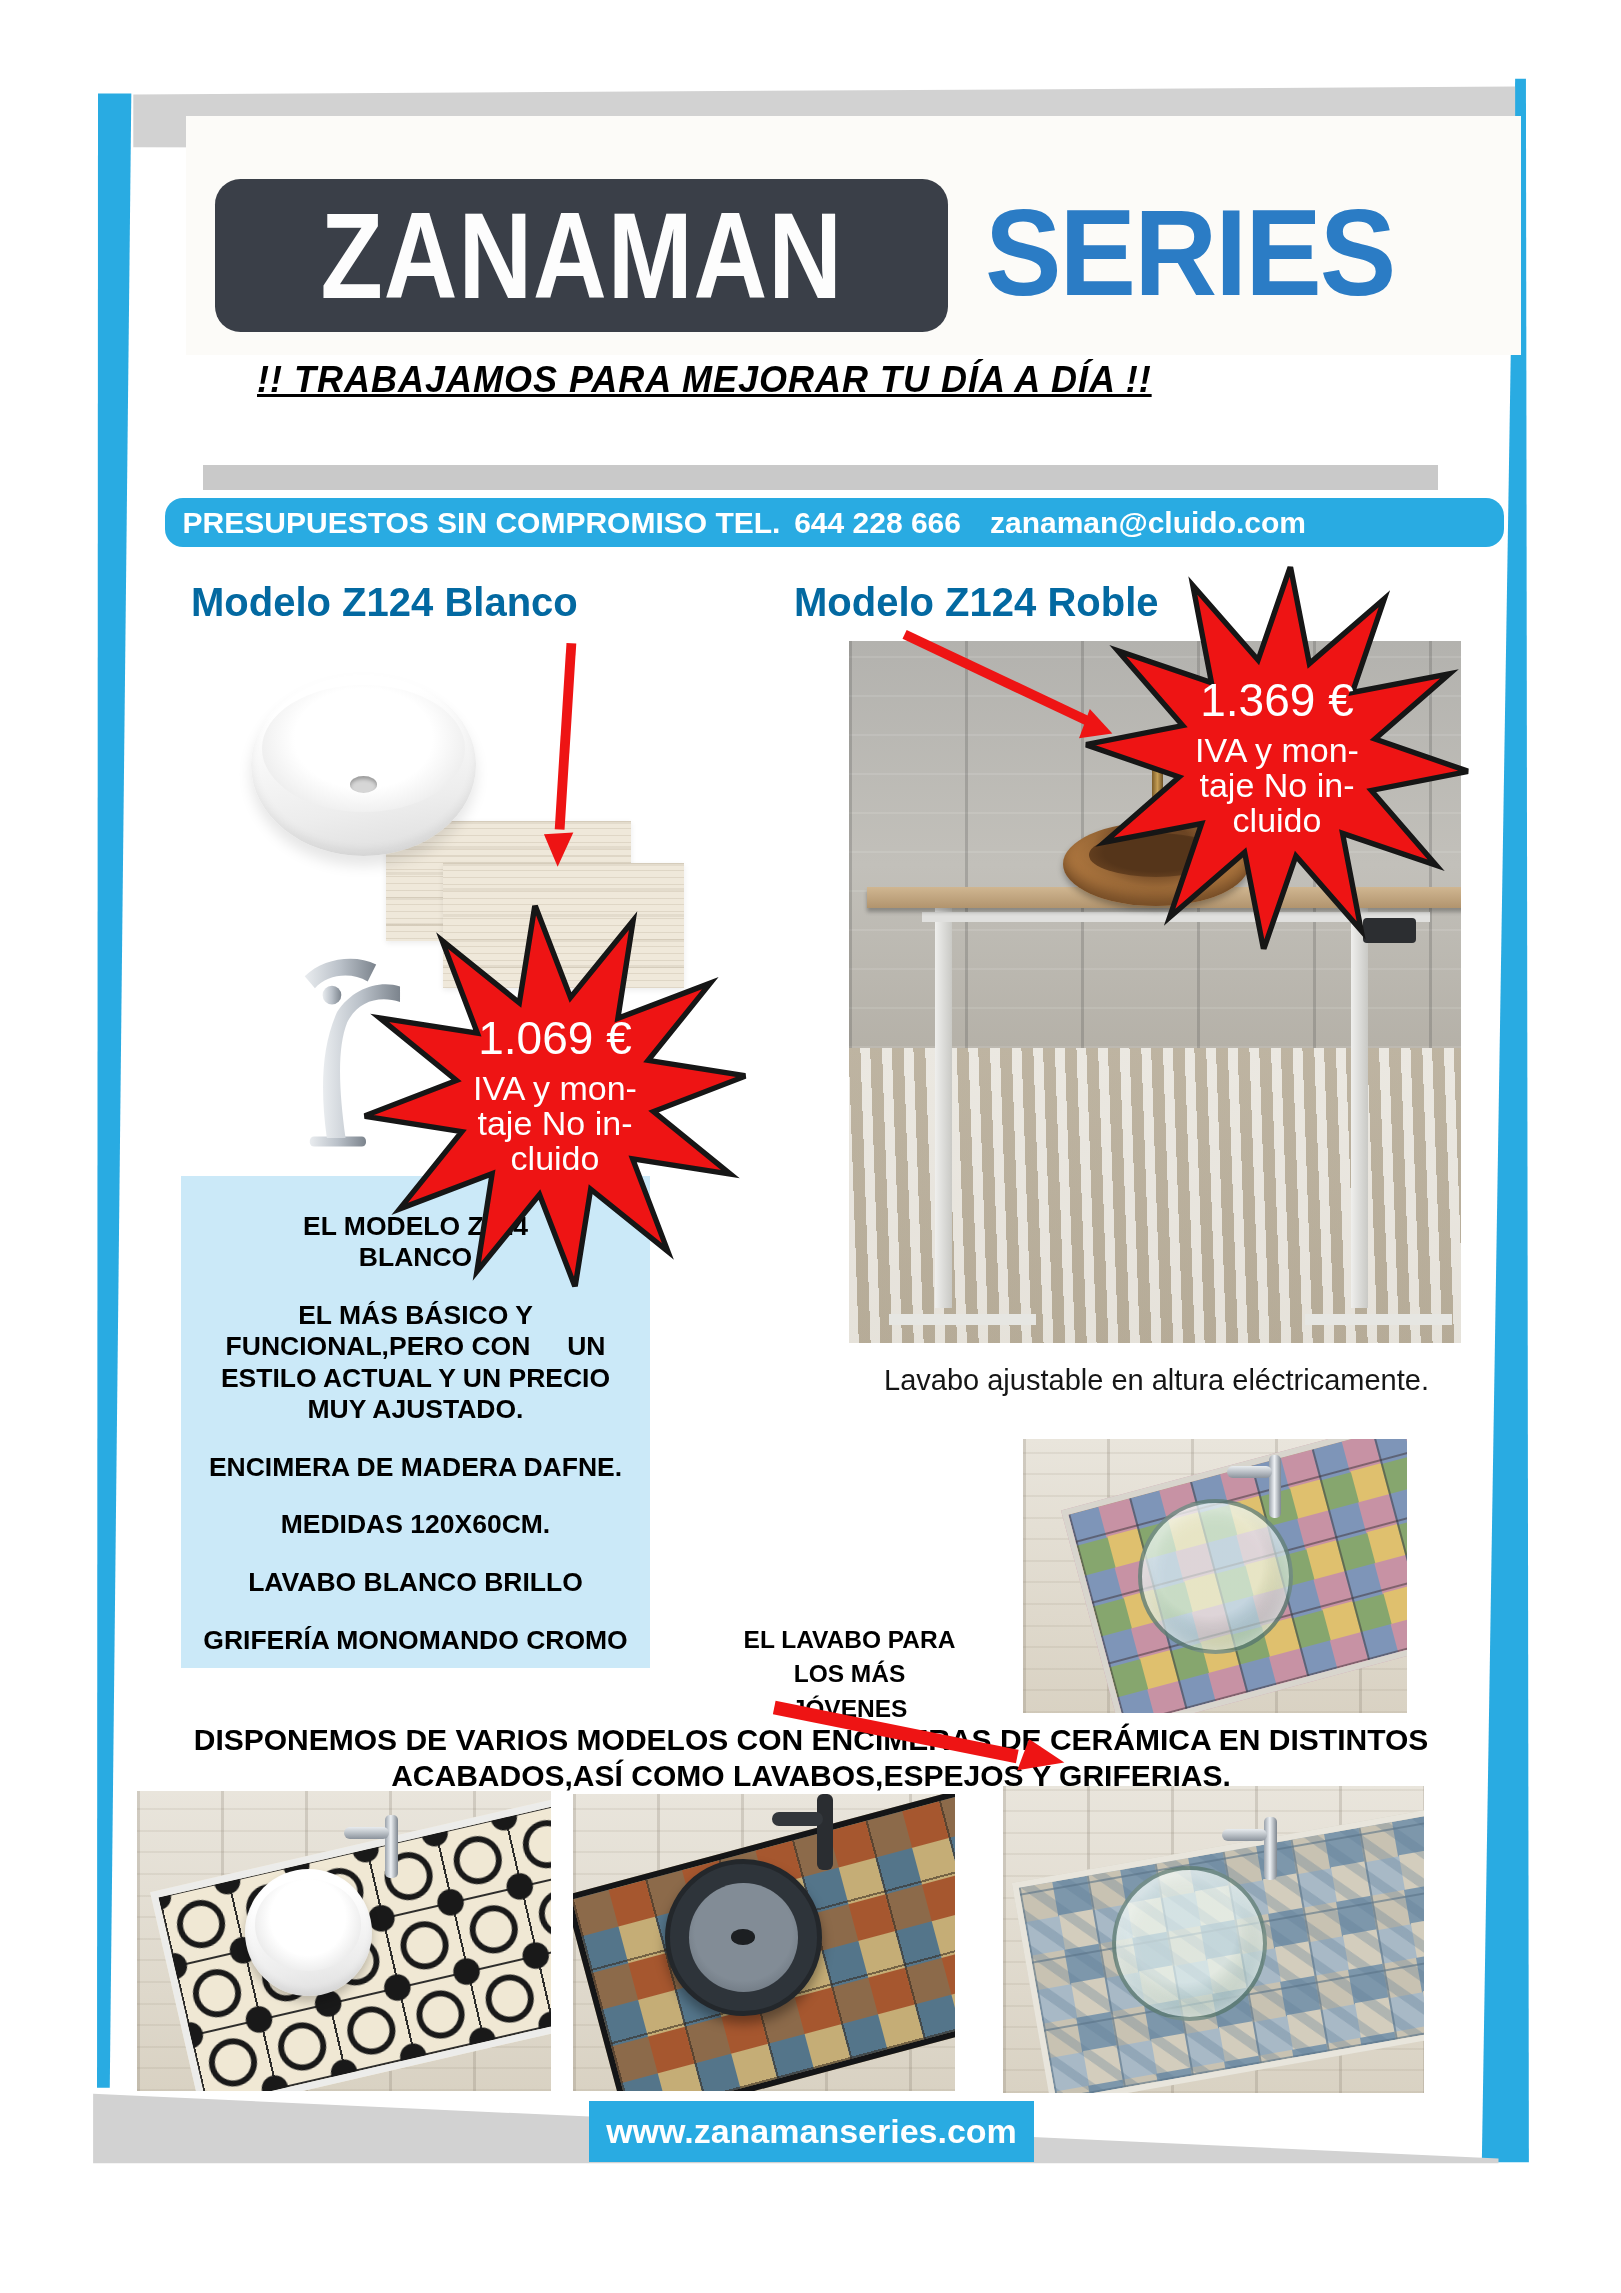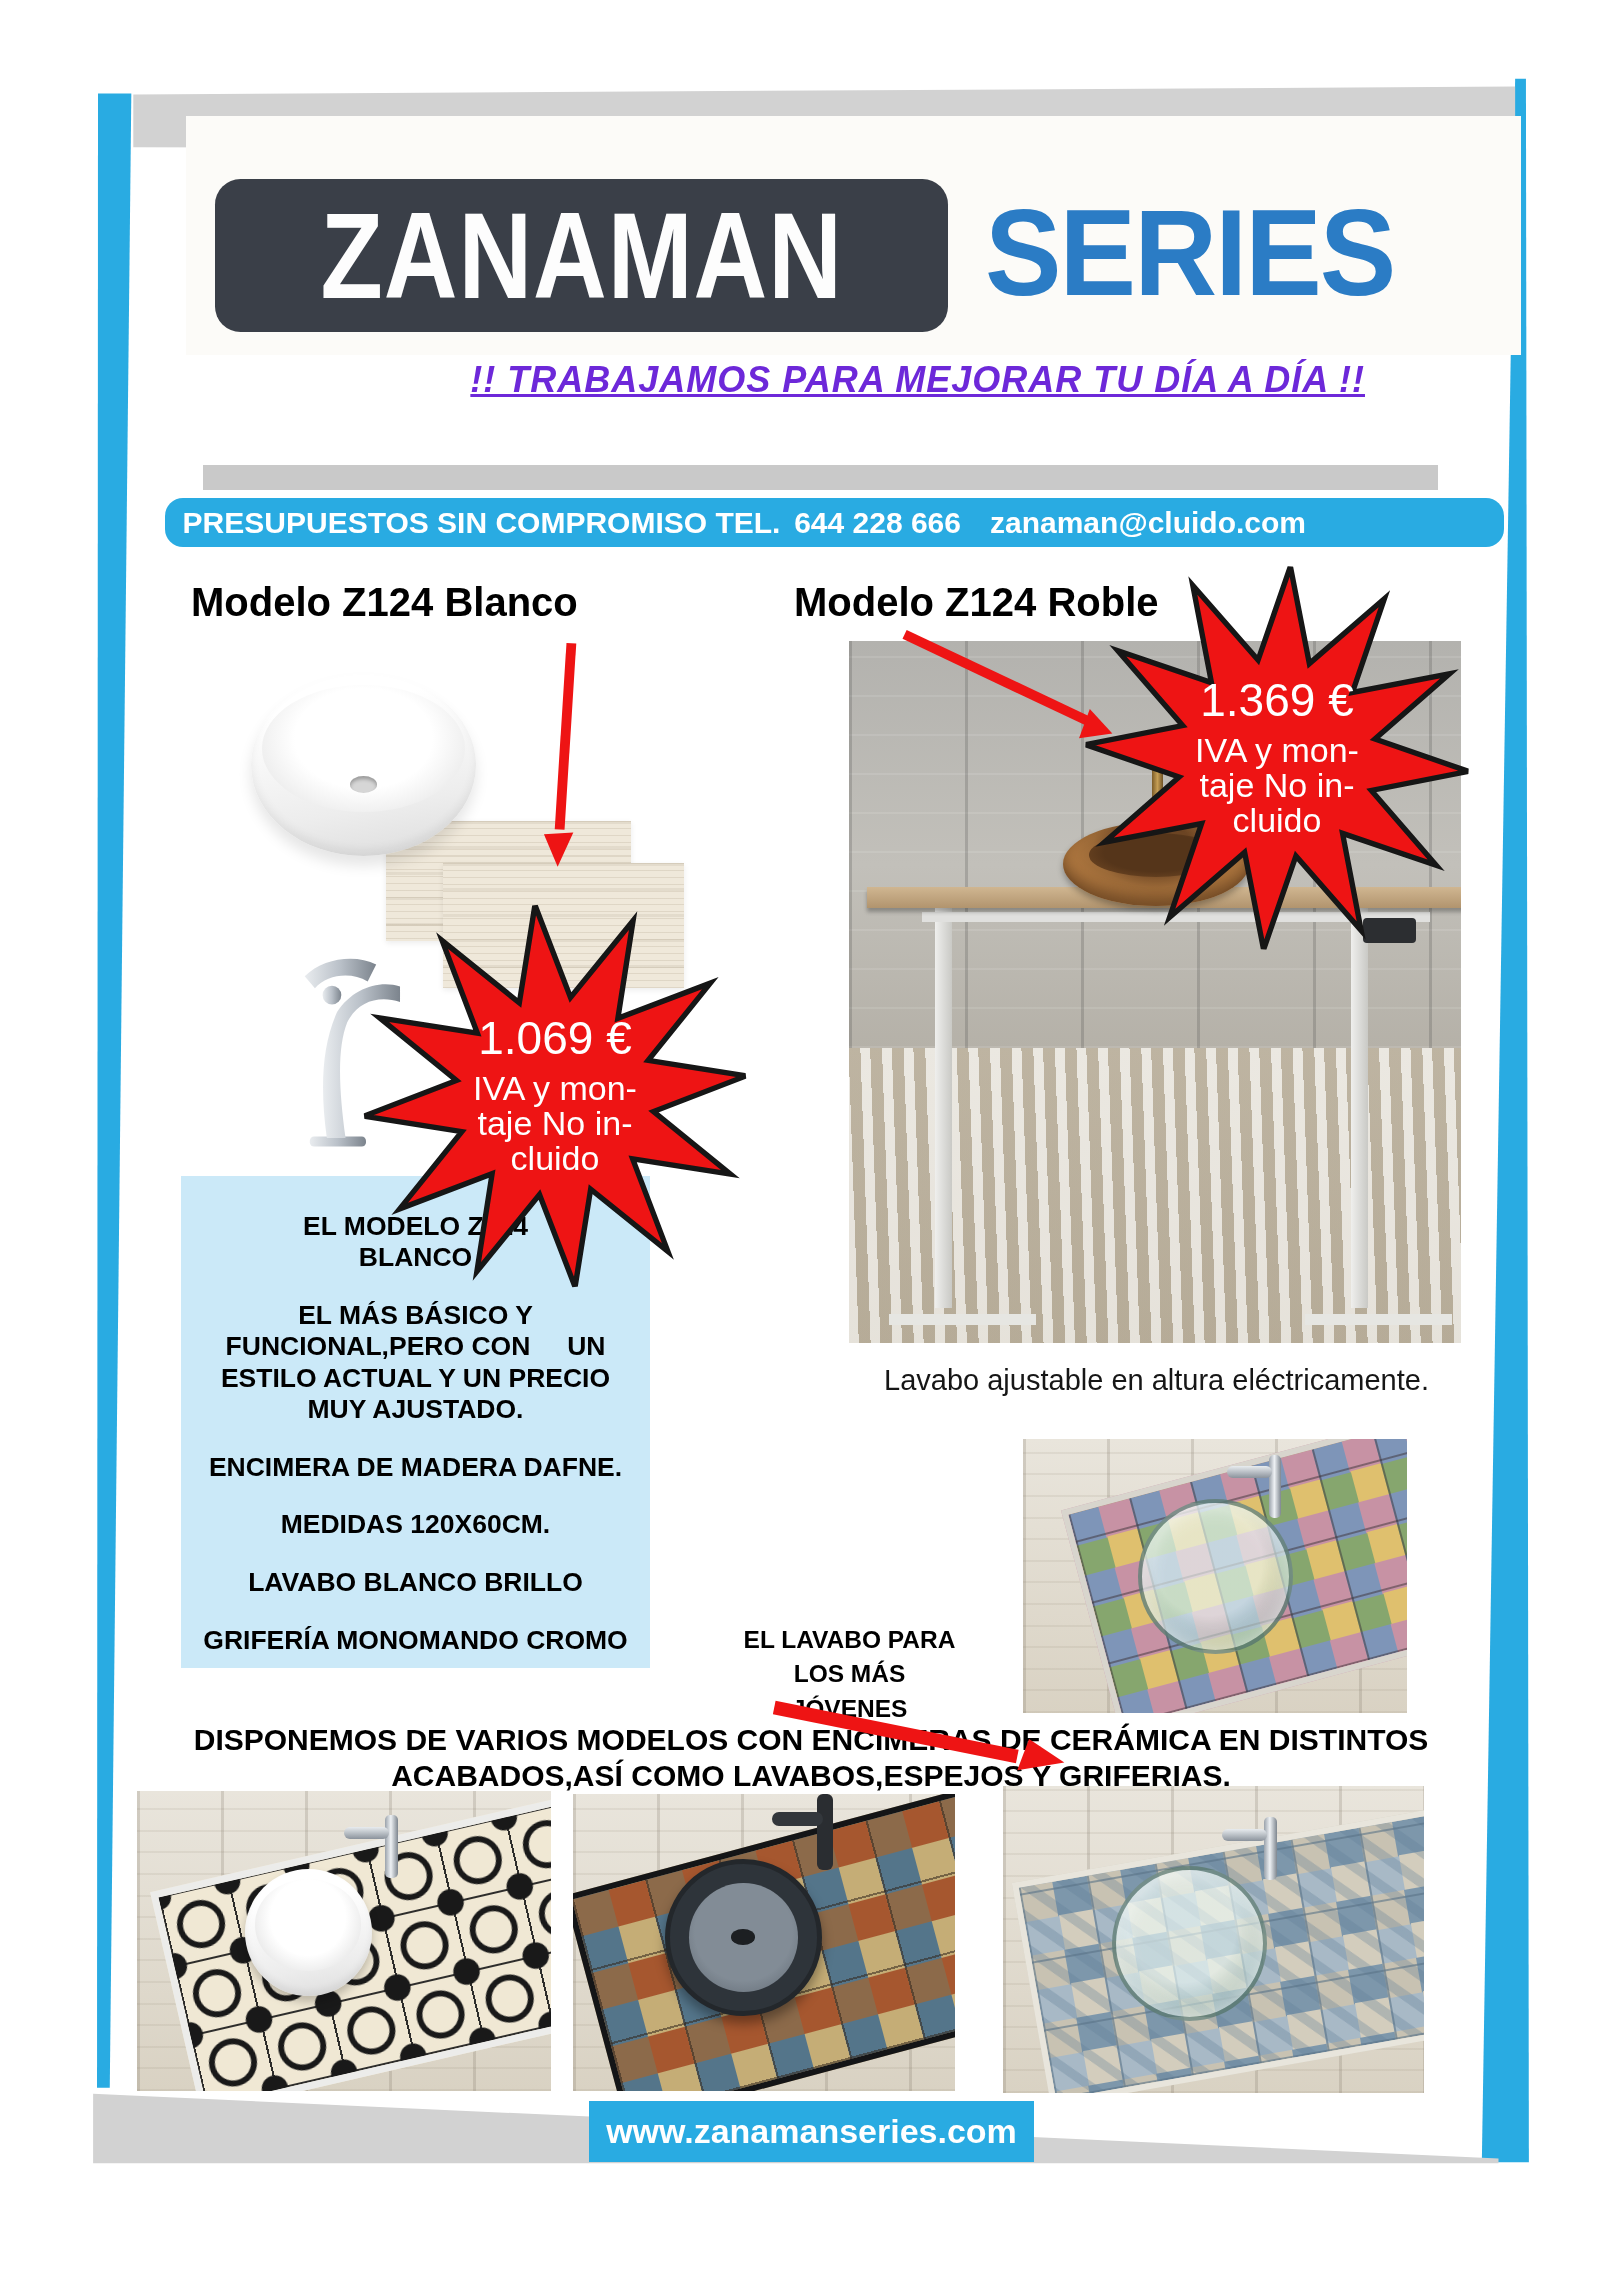--- a/index.html
+++ b/index.html
@@ -10,31 +10,31 @@
 
   
   .logo-backdrop{left:186px;top:116px;width:1335px;height:239px;background:#fcfbf8;}
   .logo-box{left:215px;top:179px;width:733px;height:153px;background:#3a3f48;border-radius:25.5px;
             display:flex;align-items:center;justify-content:center;z-index:3;}
   .logo-box span{font-size:116px;font-weight:800;color:#fdfdfd;letter-spacing:1px;
                  transform:scaleX(.88) scaleY(1.06);white-space:nowrap;}
   .logo-series{left:985px;top:174px;width:490px;height:157px;display:flex;align-items:center;
                font-size:122px;font-weight:800;color:#2b7cc5;letter-spacing:-2px;z-index:3;
                transform:scaleX(.94);transform-origin:left center;}
-  .tagline{left:257px;top:359px;width:1108px;text-align:right;font-size:36px;font-weight:700;
-           font-style:italic;color:#6d28d9;text-decoration:underline;letter-spacing:1px;z-index:3;}
+  .tagline{left:257px;top:359px;width:1108px;text-align:left;font-size:36px;font-weight:700;
+           font-style:italic;color:#000000;text-decoration:underline;letter-spacing:1px;z-index:3;}
   .gray-bar{left:203px;top:465px;width:1235px;height:24.5px;background:#c9c9c9;z-index:2;}
   .contact-bar{left:165px;top:498px;width:1339px;height:49px;background:#29abe2;color:#fff;
                display:flex;align-items:center;font-weight:700;font-size:30px;padding-left:17.6px;
                box-sizing:border-box;white-space:nowrap;z-index:3;border-radius:18px;}
   .contact-bar .phone{margin-left:13.7px;}
   .contact-bar .email{margin-left:29px;}
 
   
-  .product-heading{font-size:40px;font-weight:800;color:#000000;z-index:4;white-space:nowrap;}
+  .product-heading{font-size:40px;font-weight:800;color:#0369a1;z-index:4;white-space:nowrap;}
   .ph-left{left:191px;top:580px;}
   .ph-right{left:794px;top:580px;}
 
   
   .basin-left{left:251px;top:674px;width:225px;height:182px;border-radius:50%;
       background:linear-gradient(170deg,#ffffff 20%,#ededed 70%,#dcdcdc 100%);
       box-shadow:0 9.8px 13.7px rgba(0,0,0,.10), inset 0 -5.9px 9.8px rgba(0,0,0,.06);z-index:2;}
   .basin-left .rim{position:absolute;left:5%;top:6%;right:5%;bottom:24%;border-radius:50%;
       background:radial-gradient(ellipse at 50% 42%,#ffffff 0 48%,#f2f2f2 68%,#dddddd 100%);}
   .basin-left .drain{position:absolute;left:44%;top:56%;width:27.4px;height:16.7px;border-radius:50%;

